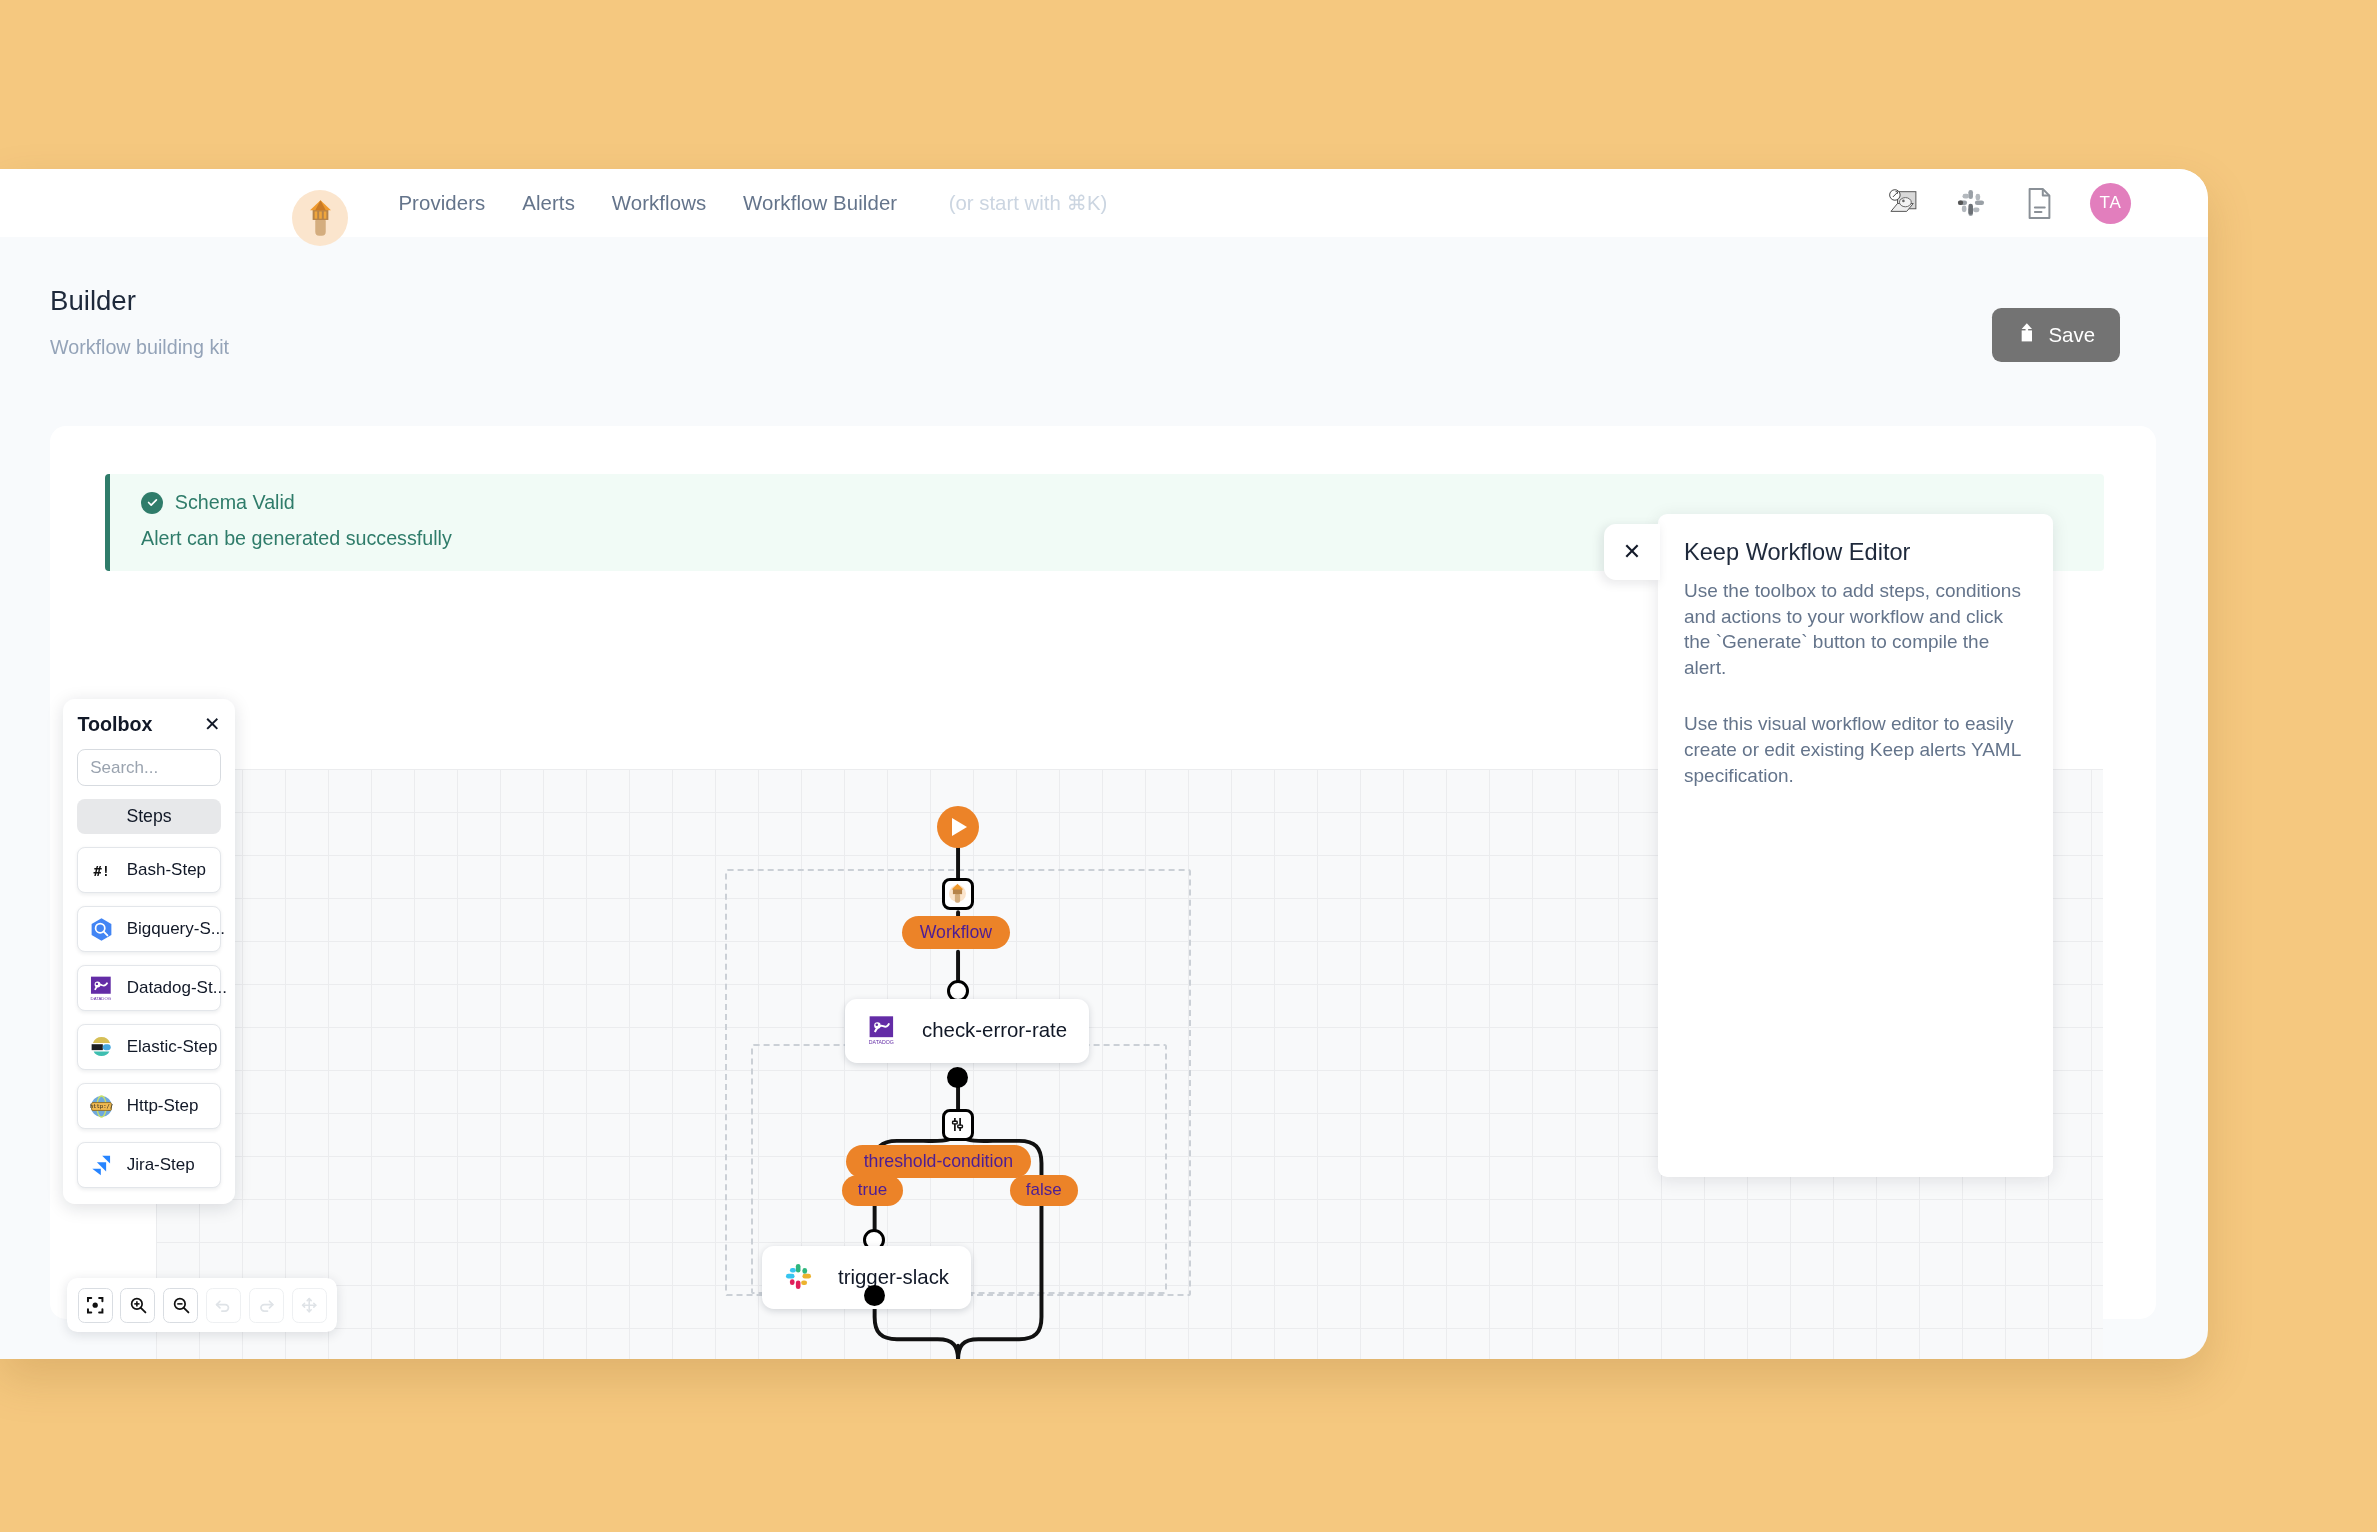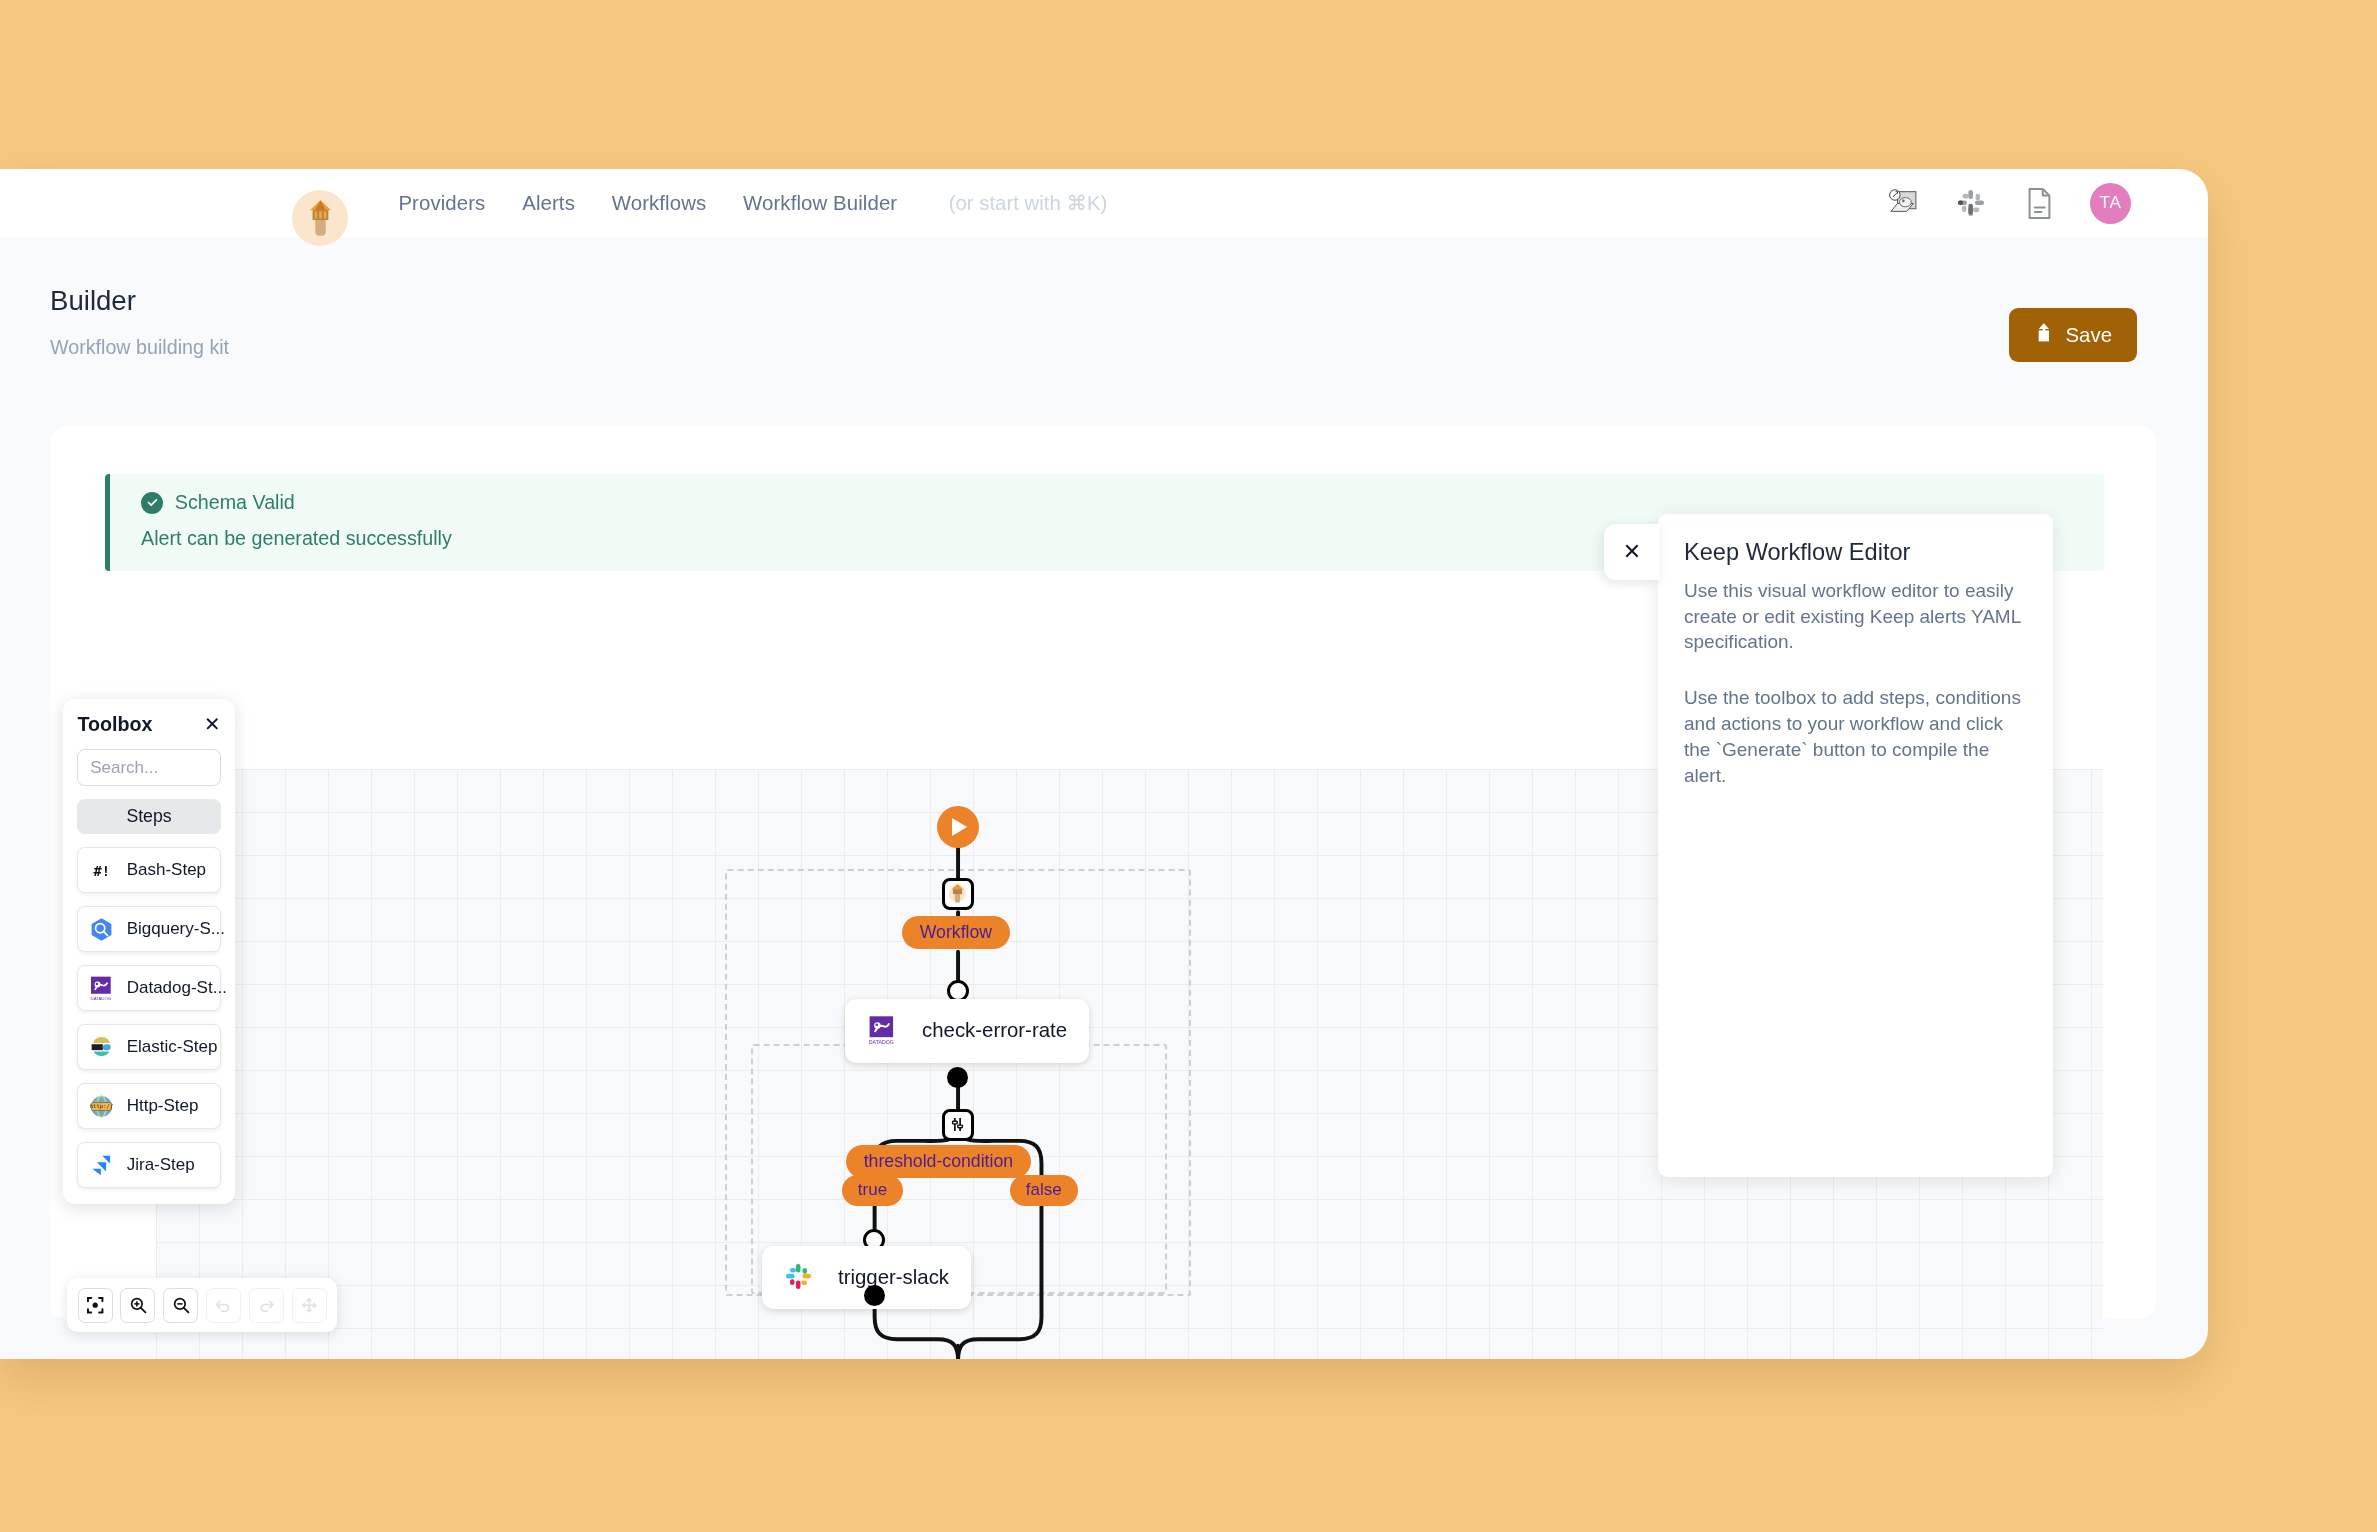--- a/index.html
+++ b/index.html
@@ -62,23 +62,23 @@
     display: flex; align-items: center; justify-content: center;
     color: #fff; font-size: 17px; letter-spacing: 0.7px;
   }
 
   
   .page-head { position: absolute; left: 50px; top: 116px; }
   .page-title { font-size: 27.6px; color: #1e293b; font-weight: 400; }
   .page-sub { font-size: 19.7px; color: #94a3b8; margin-top: 19px; text-align: center; }
 
   .save-btn {
-    position: absolute; right: 71px; top: 139px;
+    position: absolute; right: 88px; top: 139px;
     height: 54px; padding: 0 25px;
-    background: #a16207; border: none; border-radius: 9.2px;
+    background: #737373; border: none; border-radius: 9.2px;
     color: #fff; font-size: 20.4px;
     display: flex; align-items: center; gap: 11.8px;
     cursor: pointer; font-family: inherit;
   }
 
   
   .card {
     position: absolute; left: 50px; top: 257px;
     width: 2106px; height: 893px;
     background: #ffffff; border-radius: 15.8px;
@@ -585,18 +585,18 @@
         </svg>
       </div>
     </div>
   </div>
 
   <div class="info-close" style="left:1604px; top:355px;">
     <span>✕</span>
   </div>
   <div class="info-panel" style="left:1658px; top:345px;">
     <div class="info-title">Keep Workflow Editor</div>
+    <div class="info-para">Use the toolbox to add steps, conditions and actions to your workflow and click the `Generate` button to compile the alert.</div>
     <div class="info-para">Use this visual workflow editor to easily create or edit existing Keep alerts YAML specification.</div>
-    <div class="info-para">Use the toolbox to add steps, conditions and actions to your workflow and click the `Generate` button to compile the alert.</div>
   </div>
 
 </div>
 
 
 </body></html>

